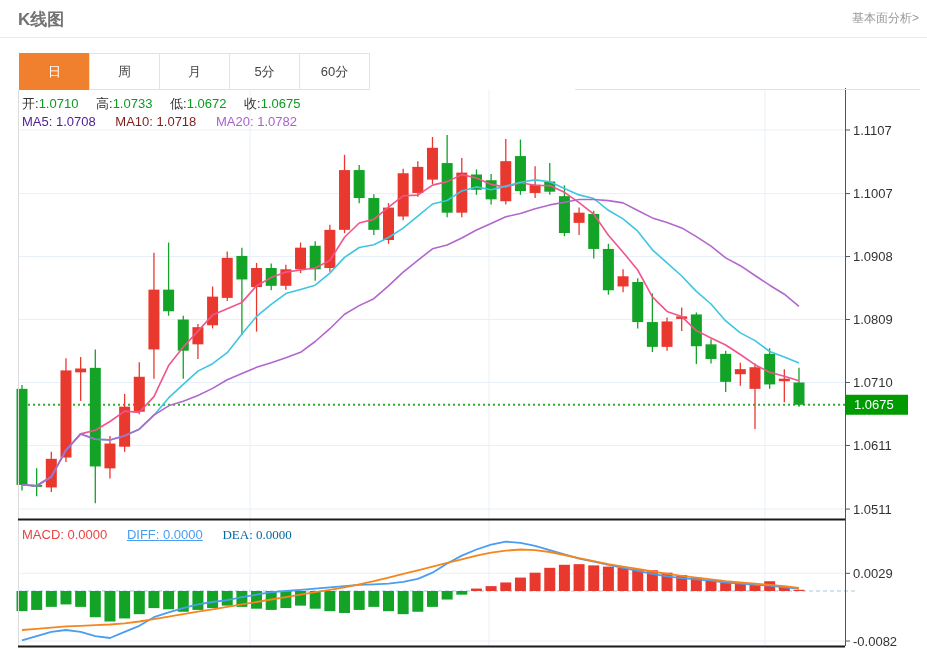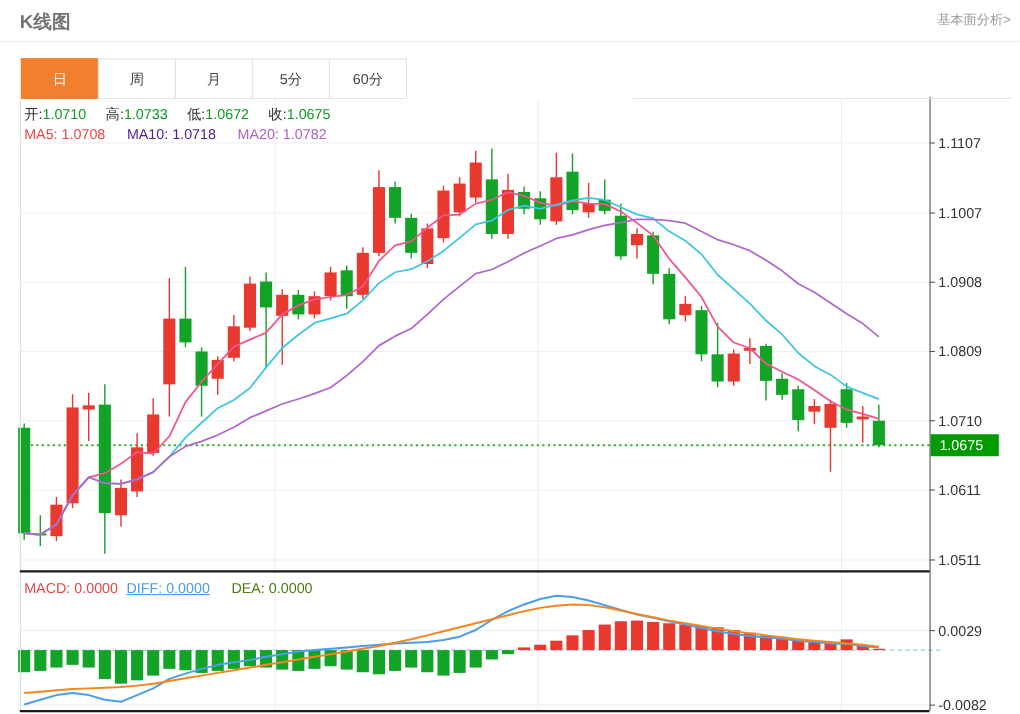--- a/index.html
+++ b/index.html
@@ -16,27 +16,27 @@
     border:1px solid #e3e3e3;margin-left:-1px;font-size:13px;color:#444;
     background:#fff;cursor:pointer;box-sizing:content-box;
   }
   .tab:first-child{margin-left:0;}
   .tab.active{background:#f0802e;border-color:#f0802e;color:#fff;}
   .tab-bottom-line{position:absolute;top:89px;left:575px;width:345px;border-top:1px solid #e3e3e3;}
   .ohlc-row{position:absolute;left:22px;top:95px;font-size:13px;}
   .ohlc-row .lbl{color:#333;}
   .ohlc-row .val{color:#0a9b20;margin-right:14px;}
   .ma-row{position:absolute;left:22px;top:114px;font-size:13px;}
-  .ma5{color:#ef4444;margin-right:16px;}
-  .ma10{color:#4c1d95;margin-right:16px;}
+  .ma5{color:#4c1d95;margin-right:16px;}
+  .ma10{color:#7f1d1d;margin-right:16px;}
   .ma20{color:#ab62ce;text-align:center;}
   .macd-row{position:absolute;left:22px;top:527px;font-size:13px;}
-  .macd-t{color:#e64545;margin-right:4px;}
+  .macd-t{color:#e64545;margin-right:16px;}
   .diff-t{color:#4b9df0;margin-right:16px;text-decoration:underline;}
-  .dea-t{color:#4d7c0f;}
+  .dea-t{color:#0369a1;font-family:Liberation Serif, serif;}
   #chart-svg{position:absolute;left:0;top:0;}
 </style>
 </head>
 <body>
 
 <svg id="chart-svg" width="927" height="649" viewBox="0 0 927 649">
     <line x1="18" y1="130" x2="845" y2="130" stroke="#e9eff7" stroke-width="1"></line>
     <line x1="18" y1="193.60000000000005" x2="845" y2="193.60000000000005" stroke="#e9eff7" stroke-width="1"></line>
     <line x1="18" y1="256.5640000000002" x2="845" y2="256.5640000000002" stroke="#e9eff7" stroke-width="1"></line>
     <line x1="18" y1="319.5280000000003" x2="845" y2="319.5280000000003" stroke="#e9eff7" stroke-width="1"></line>

